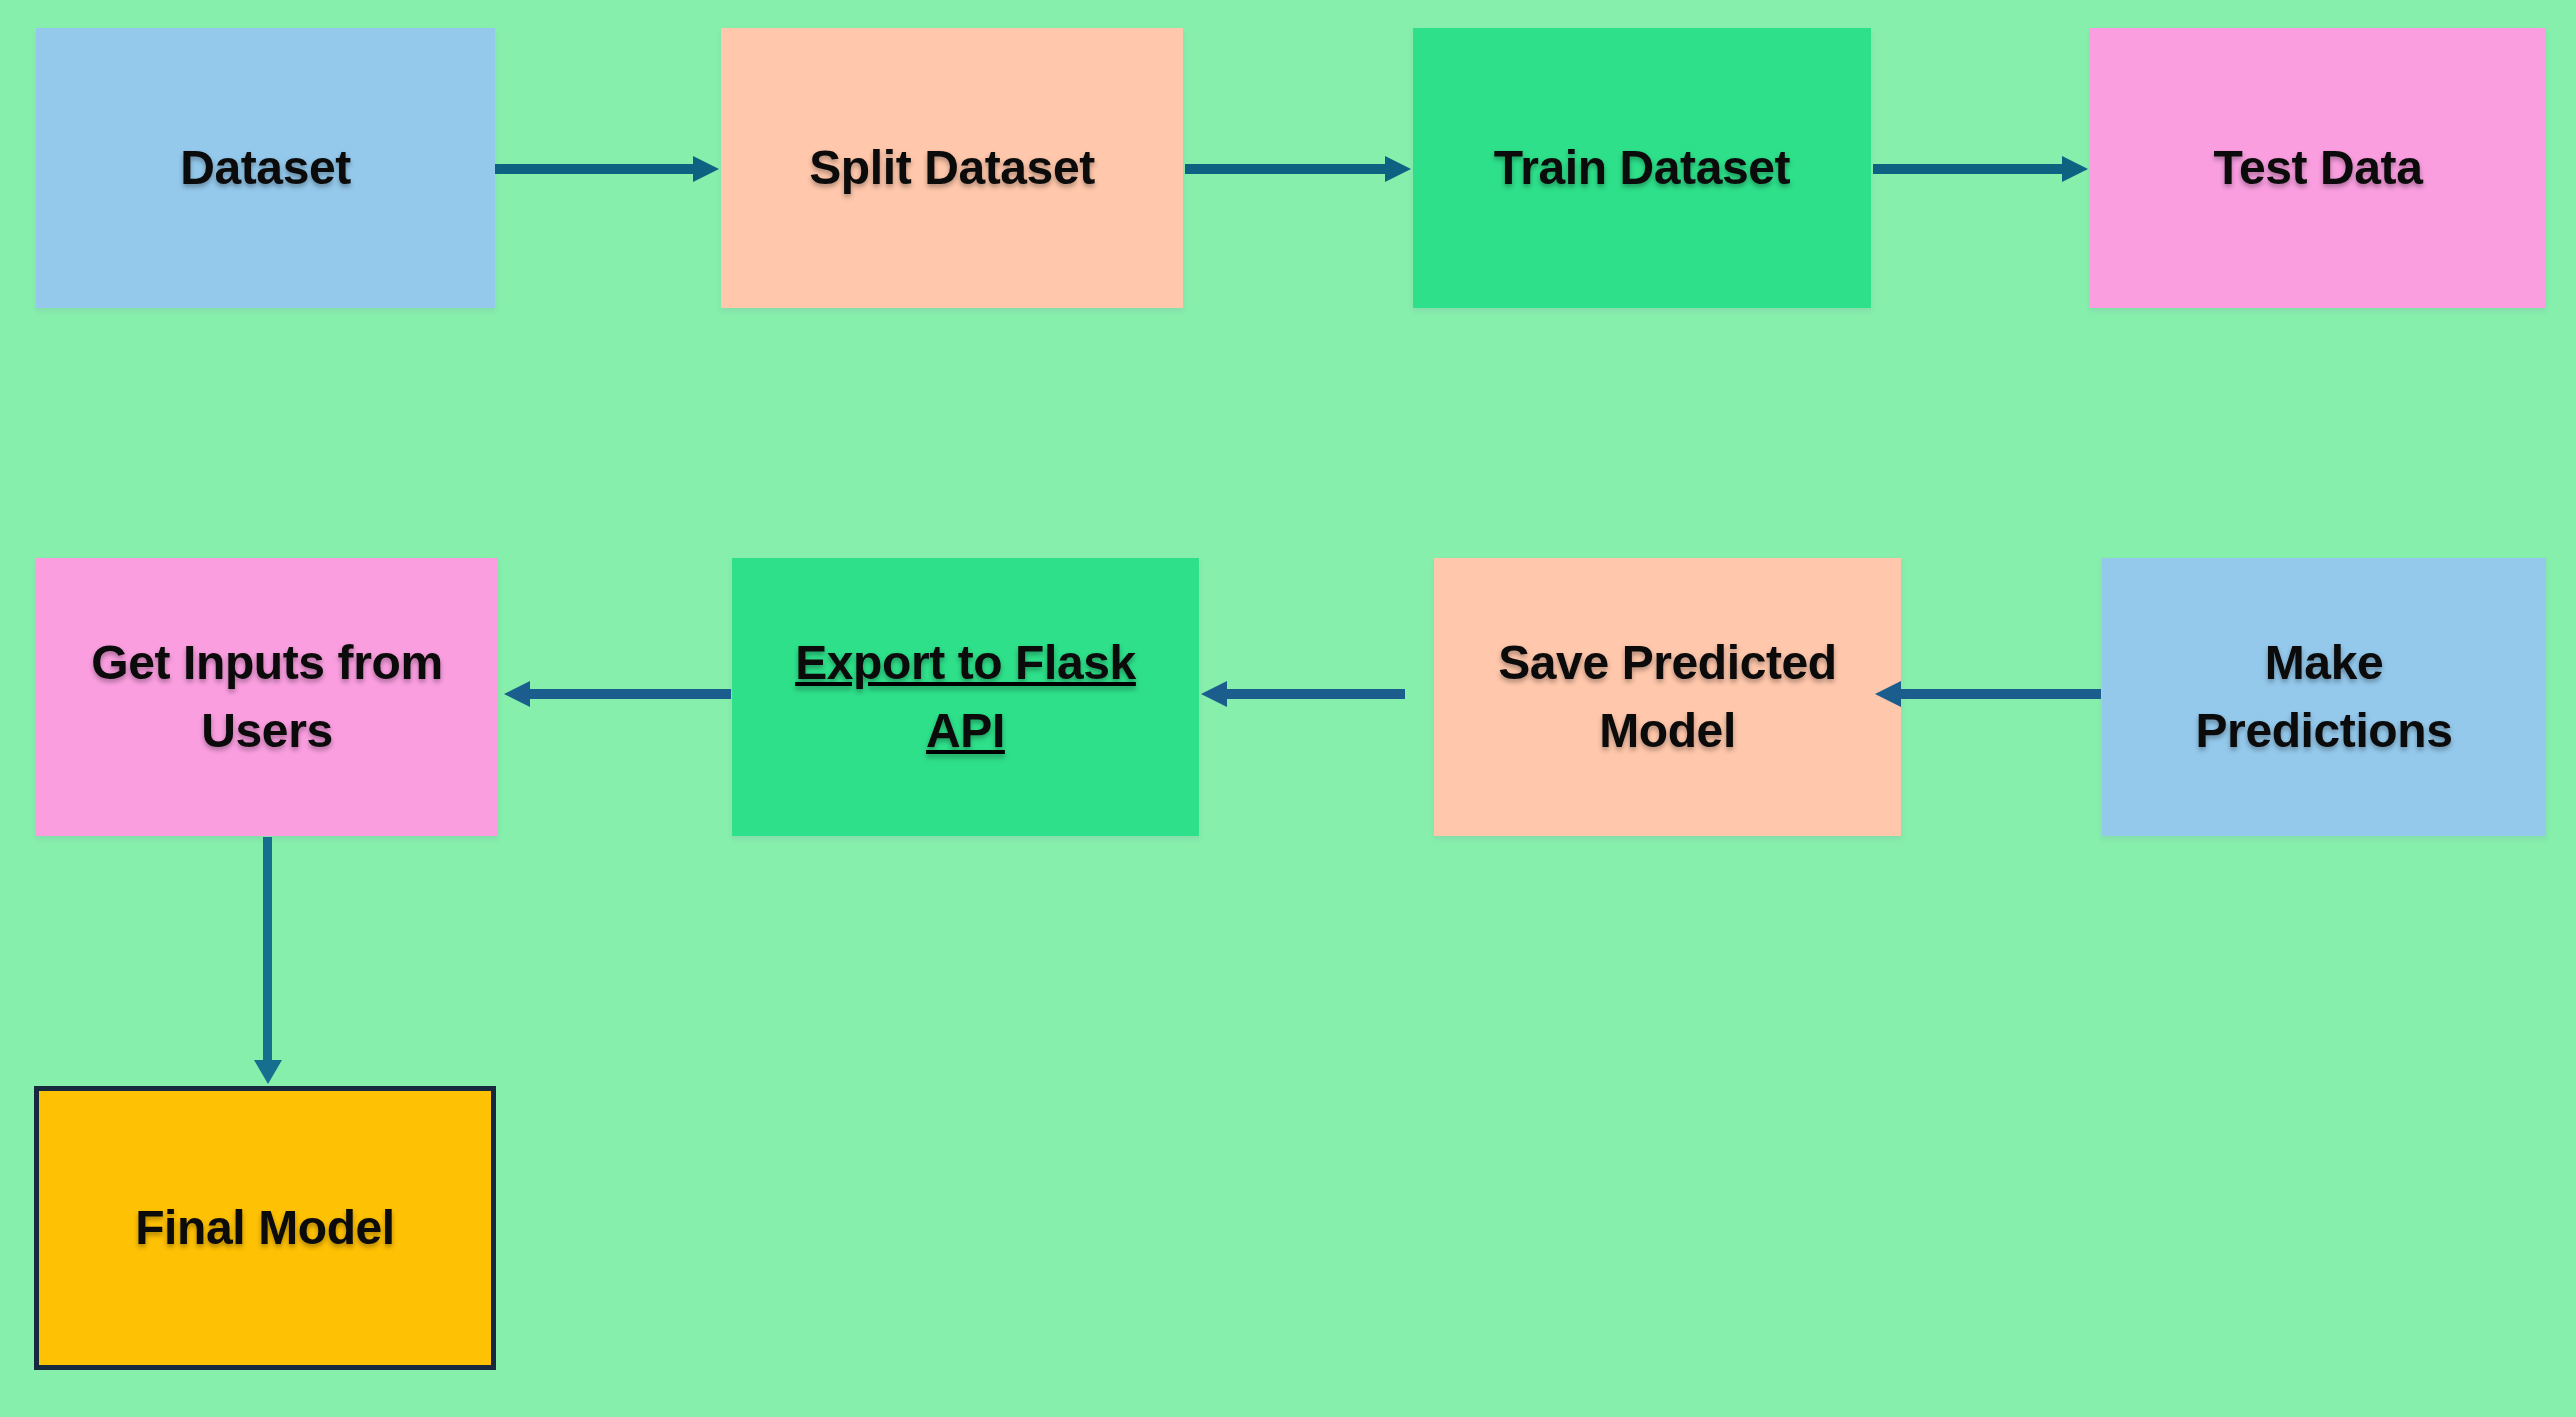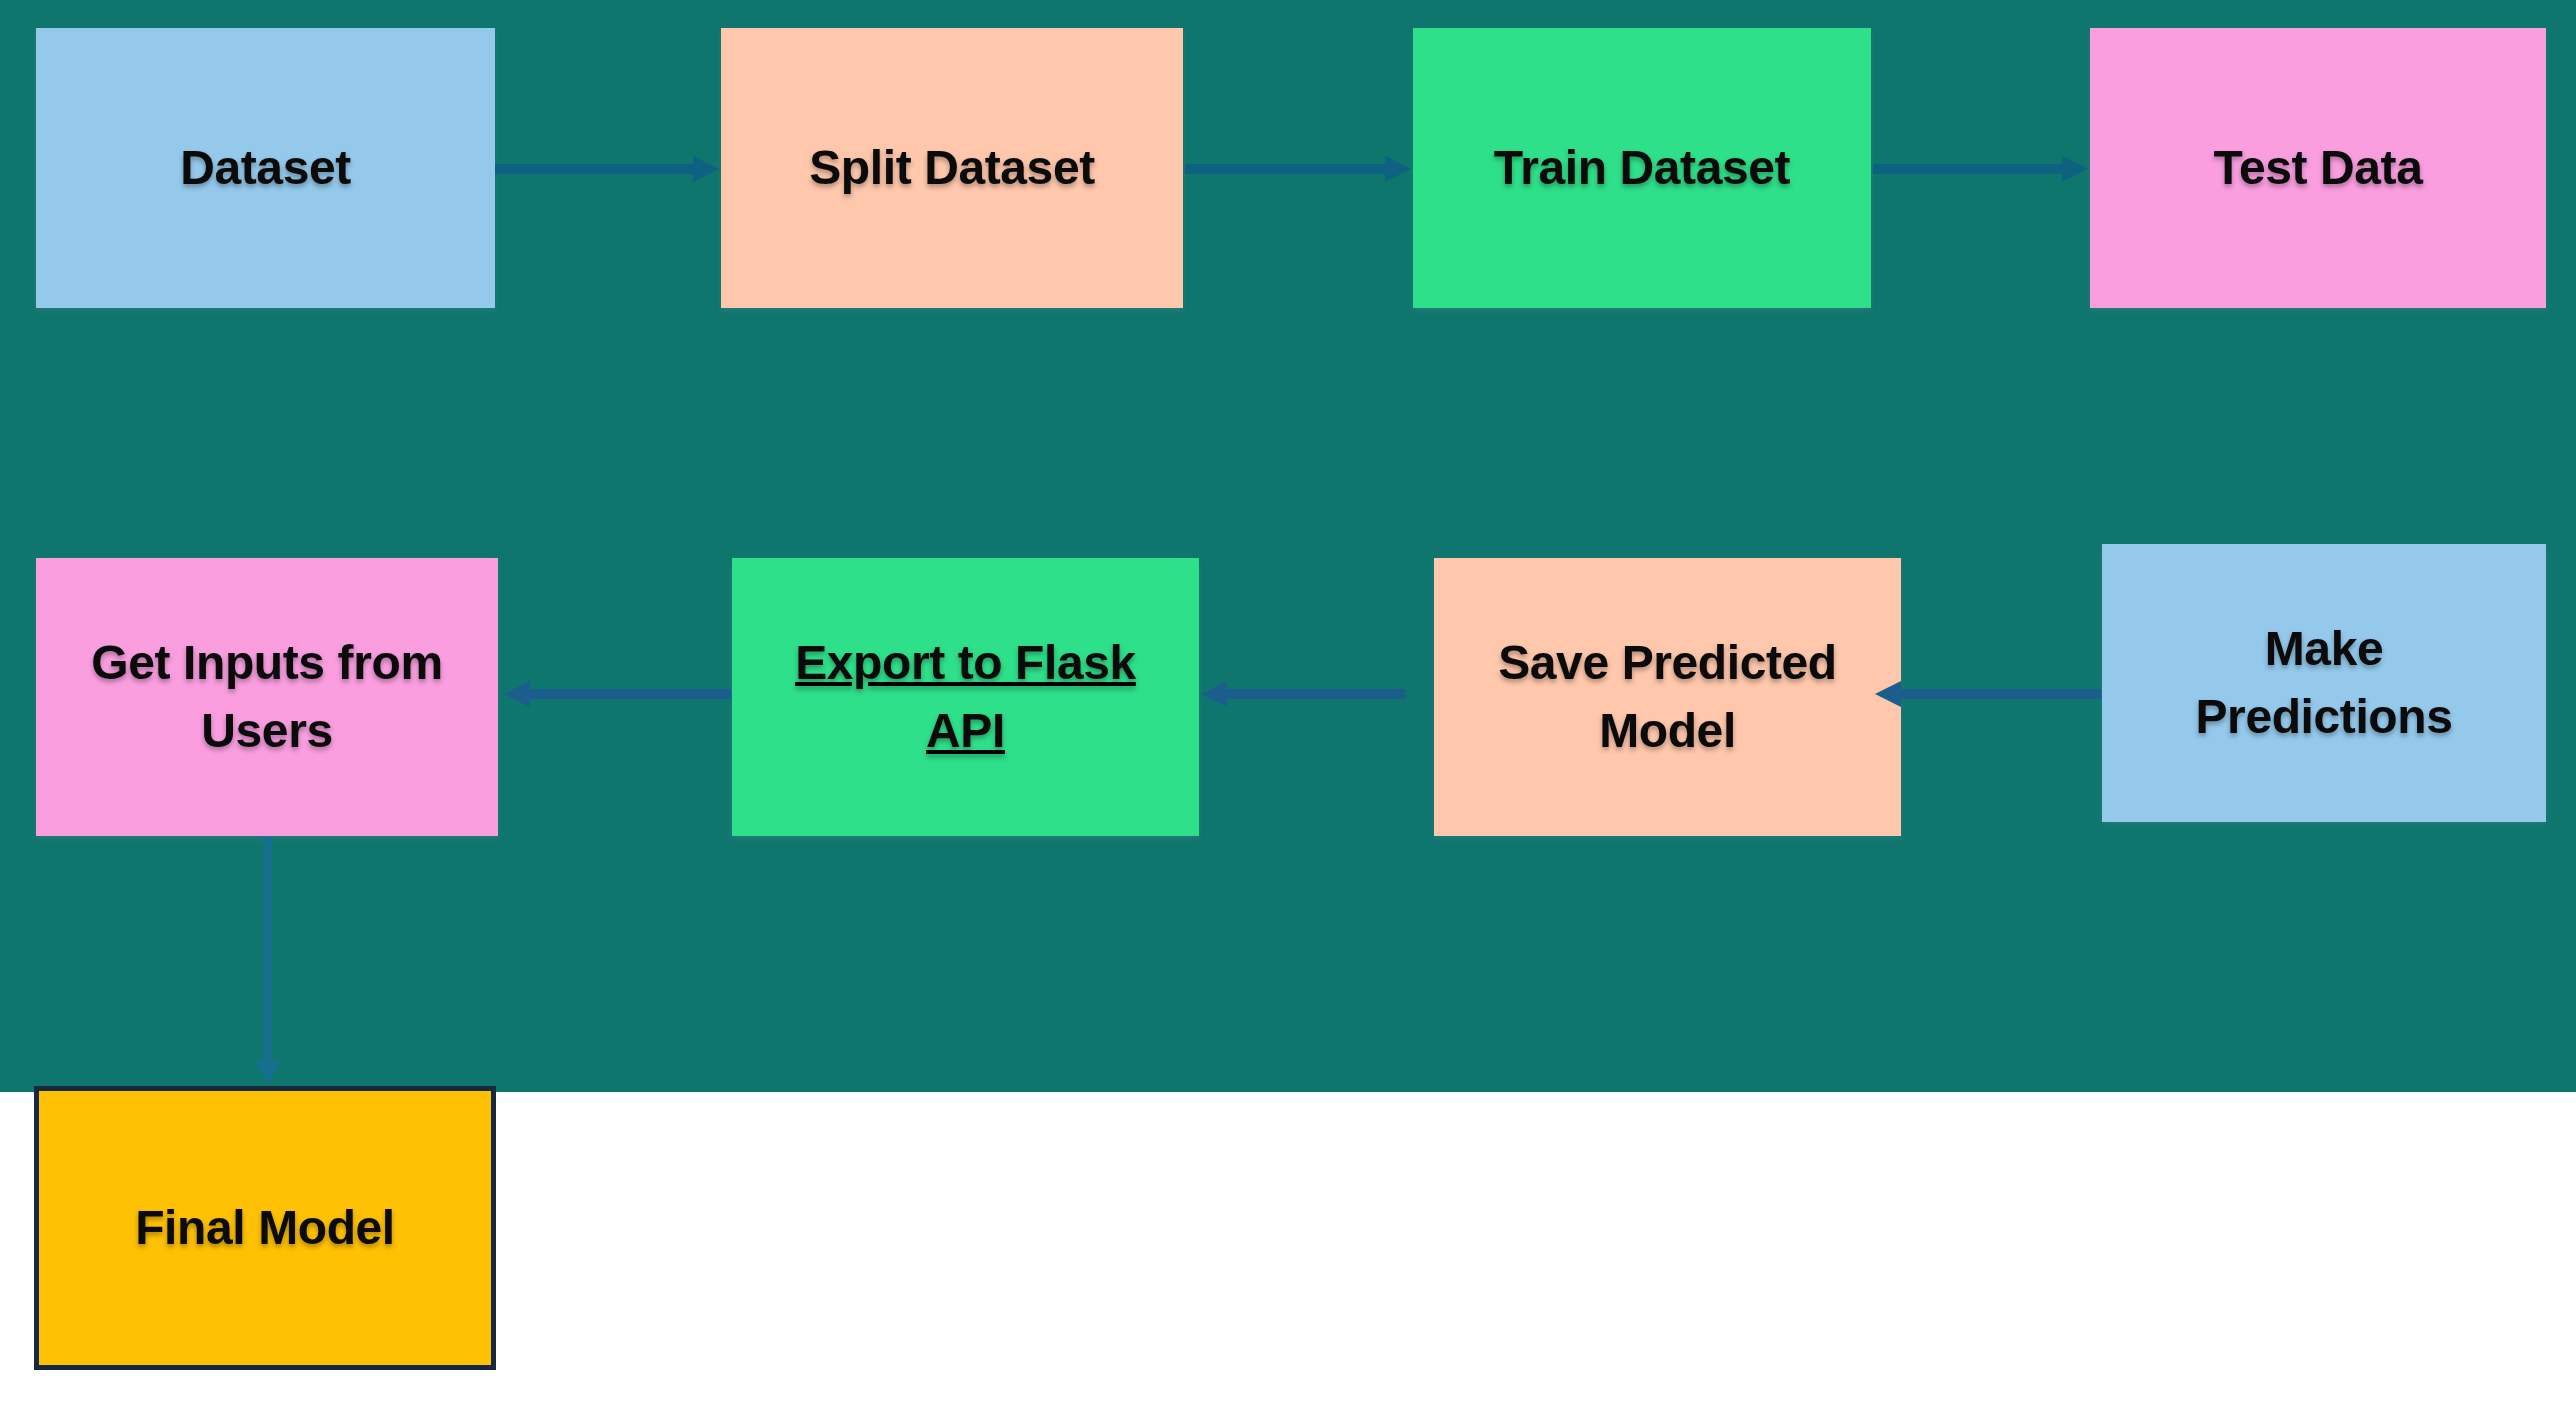--- a/index.html
+++ b/index.html
@@ -7,22 +7,22 @@
     padding: 0;
     width: 2576px;
     height: 1417px;
     overflow: hidden;
     background: #ffffff;
     font-family: "Liberation Sans", sans-serif;
   }
   #canvas {
     position: relative;
     width: 2576px;
-    height: 1092px;
-    background: #0f766e;
+    height: 1417px;
+    background: #86efac;
   }
   .node {
     position: absolute;
     display: flex;
     align-items: center;
     justify-content: center;
     text-align: center;
     box-sizing: border-box;
     box-shadow: 0 2.6px 5.1px rgba(120,140,160,0.18);
   }
@@ -88,21 +88,21 @@
 
   
   #node-dataset        { left: 36px;   top: 28px;   width: 459px; height: 280px; }
   #node-split-dataset  { left: 721px;  top: 28px;   width: 462px; height: 280px; }
   #node-train-dataset  { left: 1413px; top: 28px;   width: 458px; height: 280px; }
   #node-test-data      { left: 2090px; top: 28px;   width: 456px; height: 280px; }
 
   #node-get-inputs     { left: 36px;   top: 558px;  width: 462px; height: 278px; }
   #node-export-flask   { left: 732px;  top: 558px;  width: 467px; height: 278px; text-decoration: underline; }
   #node-save-model     { left: 1434px; top: 558px;  width: 467px; height: 278px; }
-  #node-make-pred      { left: 2102px; top: 544px;  width: 444px; height: 278px; }
+  #node-make-pred      { left: 2102px; top: 558px;  width: 444px; height: 278px; }
 
   #node-final-model    { left: 34px;   top: 1086px; width: 462px; height: 284px; }
 
   
   #edge-0 { left: 495px;  top: 156px; width: 224px; }
   #edge-1 { left: 1185px; top: 156px; width: 226px; }
   #edge-2 { left: 1873px; top: 156px; width: 215px; }
 
   #edge-3 { left: 504px;  top: 681px; width: 227px; }
   #edge-4 { left: 1201px; top: 681px; width: 204px; }

